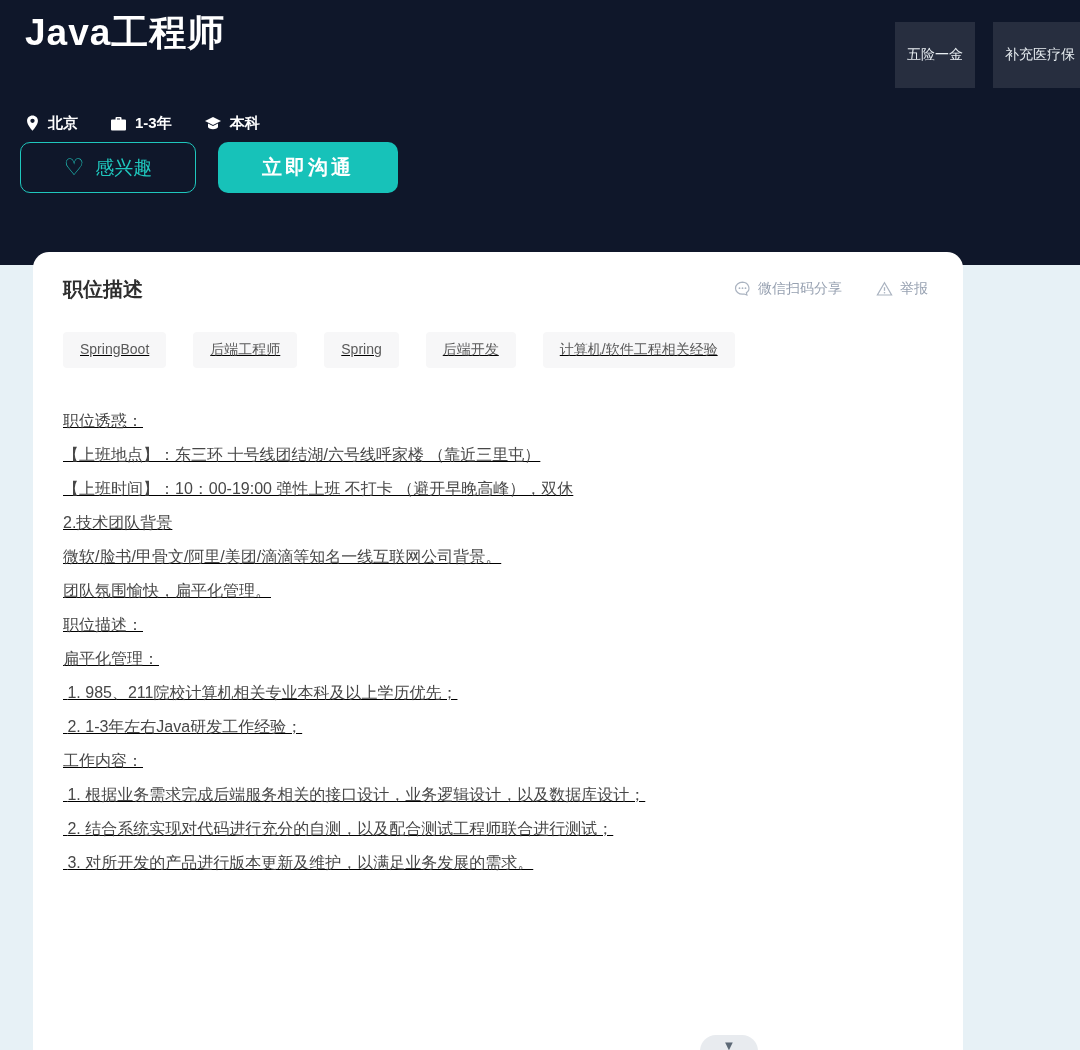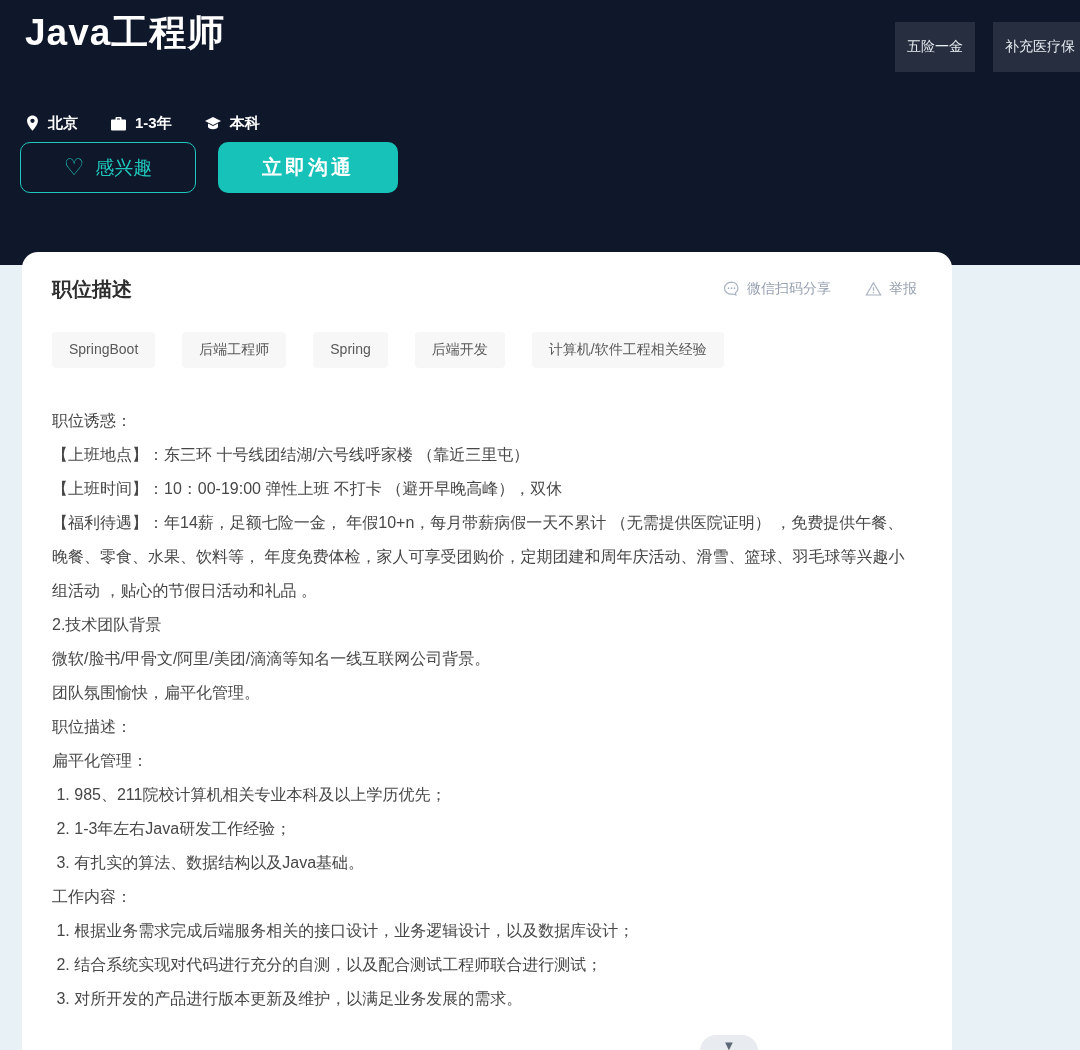--- a/index.html
+++ b/index.html
@@ -31,21 +31,21 @@
     letter-spacing: 3px;
     font-family: "Liberation Sans", "DejaVu Sans", sans-serif;
   }
   .benefit-badges {
     position: absolute; left: 895px; top: 22px;
     display: flex; gap: 18px;
   }
   .badge {
     background: rgba(255,255,255,0.10);
     color: #e8eef2; font-size: 14px;
-    padding: 16px 12px; white-space: nowrap;
+    padding: 24px 12px; white-space: nowrap;
   }
   .meta-row {
     position: absolute; left: 25px; top: 86px;
     display: flex; align-items: center; gap: 32px; margin-top: 28px;
   }
   .meta-item {
     display: flex; align-items: center; gap: 8px;
     color: #ffffff; font-size: 15px; font-weight: 700;
   }
   .meta-item svg { display: block; }
@@ -67,24 +67,25 @@
   }
   .heart-glyph { font-size: 23px; line-height: 1; }
   .btn-chat {
     width: 180px;
     background: #17c2b9; color: #ffffff;
     font-size: 20px; font-weight: 700; letter-spacing: 3px;
   }
 
   
   .card {
-    position: absolute; left: 22px; top: 252px;
+    position: absolute; left: 33px; top: 252px;
     width: 930px; height: 798px;
     background: #ffffff;
     border-radius: 16px 16px 0 0;
+    text-decoration: underline;
   }
   .card-head {
     position: relative; height: 58px;
   }
   .section-title {
     position: absolute; left: 30px; top: 24px;
     font-size: 20px; font-weight: 700; color: #2e2e2e;
   }
   .head-actions {
     position: absolute; right: 35px; top: 28px;
@@ -217,29 +218,27 @@
       <span class="chip">Spring</span>
       <span class="chip">后端开发</span>
       <span class="chip">计算机/软件工程相关经验</span>
     </div>
   </div>
 
   <div class="desc">
     <p>职位诱惑：</p>
     <p>【上班地点】：东三环 十号线团结湖/六号线呼家楼 （靠近三里屯）</p>
     <p>【上班时间】：10：00-19:00 弹性上班 不打卡 （避开早晚高峰），双休</p>
-    <p>【福利待遇】：年14薪，足额七险一金， 年假10+n，每月带薪病假一天不累计 （无需提供医院证明） ，免费提供午餐、晚餐、零食、水果、饮料等， 年度免费体检，家人可享受团购价，定期团建和周年庆活动、滑雪、篮球、羽毛球等兴趣小组活动 ，贴心的节假日活动和礼品 。</p>
     <p>2.技术团队背景</p>
     <p>微软/脸书/甲骨文/阿里/美团/滴滴等知名一线互联网公司背景。</p>
     <p>团队氛围愉快，扁平化管理。</p>
     <p>职位描述：</p>
     <p>扁平化管理：</p>
     <p> 1. 985、211院校计算机相关专业本科及以上学历优先；</p>
     <p> 2. 1-3年左右Java研发工作经验；</p>
-    <p> 3. 有扎实的算法、数据结构以及Java基础。</p>
     <p>工作内容：</p>
     <p> 1. 根据业务需求完成后端服务相关的接口设计，业务逻辑设计，以及数据库设计；</p>
     <p> 2. 结合系统实现对代码进行充分的自测，以及配合测试工程师联合进行测试；</p>
     <p> 3. 对所开发的产品进行版本更新及维护，以满足业务发展的需求。</p>
   </div>
 </div>
 
 <div class="collapse-pill">
   <span>▼</span>
 </div>

